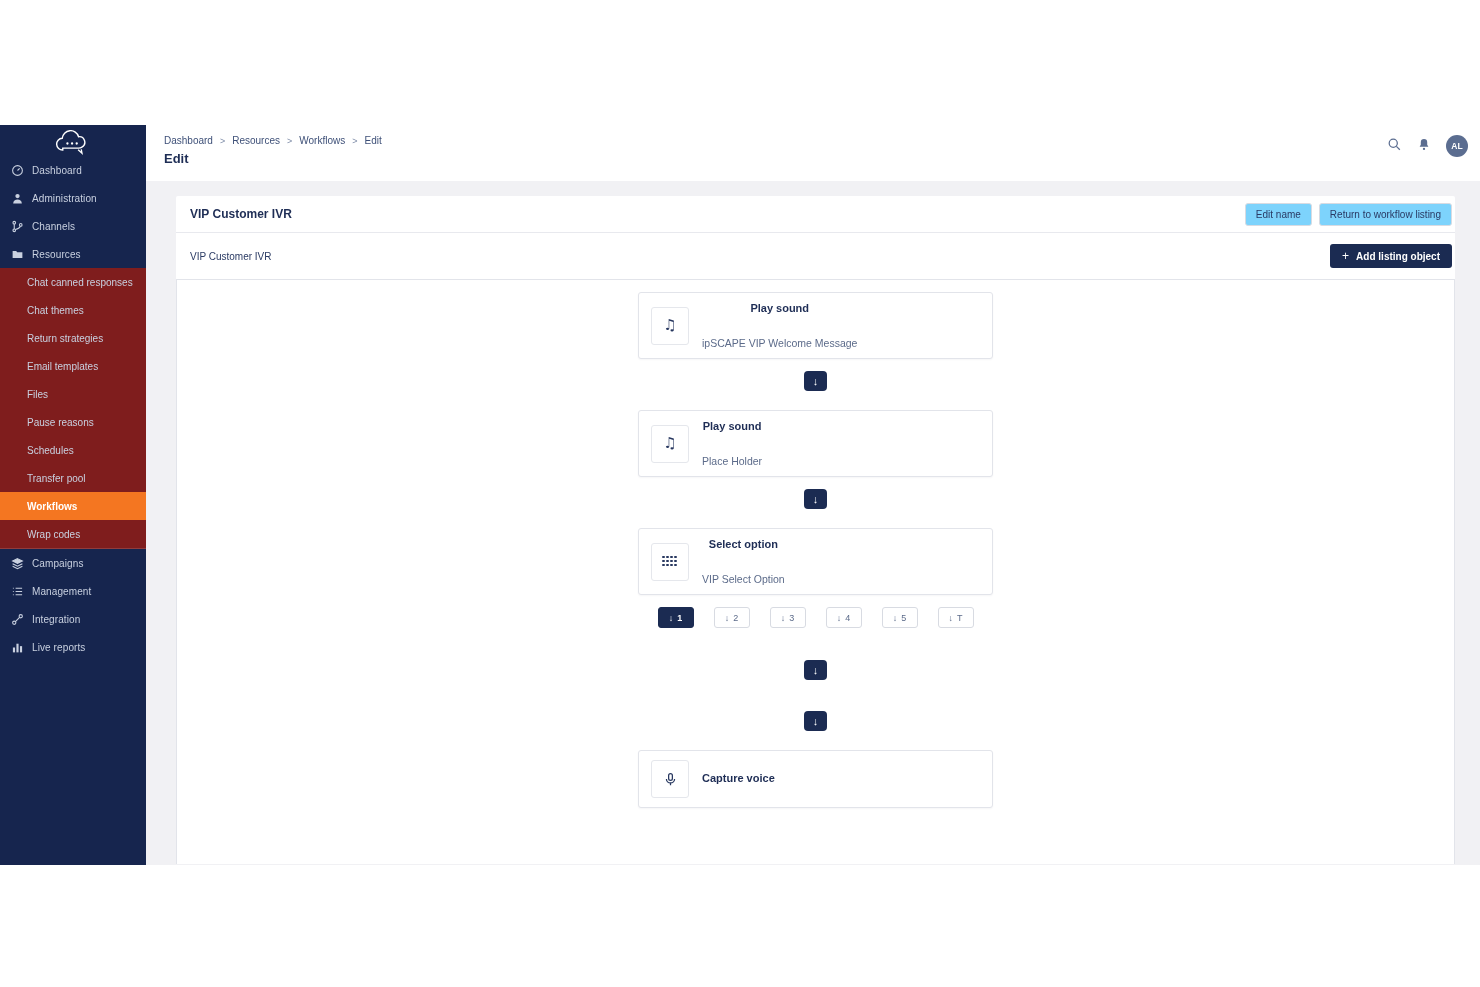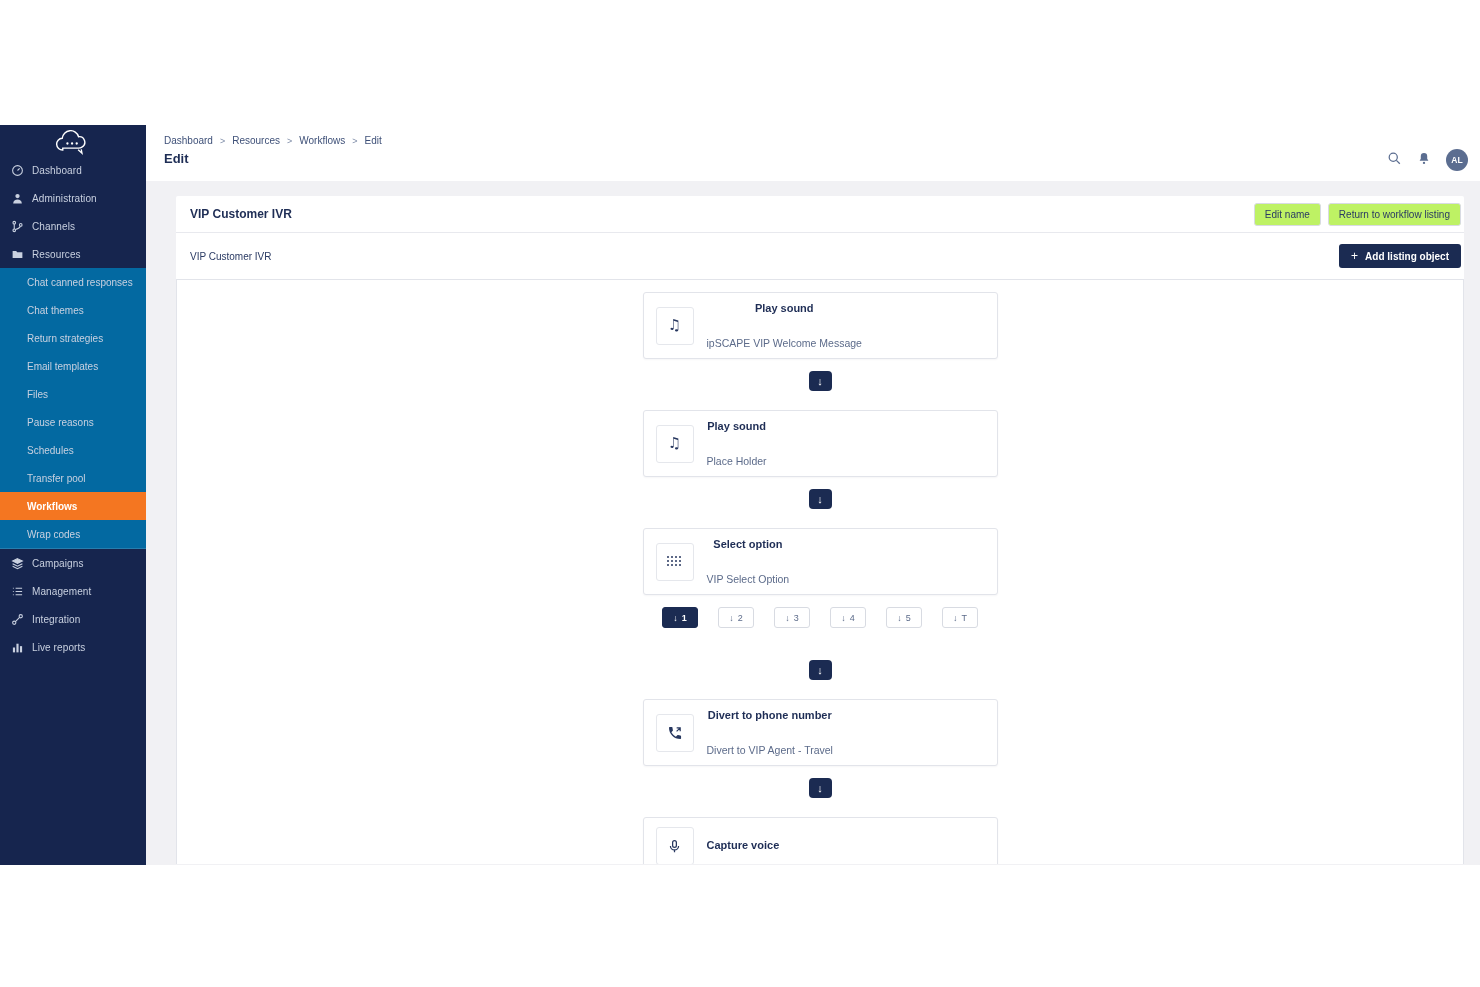--- a/index.html
+++ b/index.html
@@ -9,44 +9,44 @@
   .app { position:absolute; top:125px; left:0; width:1480px; height:740px; display:flex; }
 
   
   .sidebar { width:146px; height:740px; background:#16254e; color:#c9d1e0; flex:none;
     display:flex; flex-direction:column; overflow:hidden; }
   .logo-wrap { height:31px; display:flex; align-items:center; justify-content:center; padding-top:5px; }
   .nav-item { height:28px; display:flex; align-items:center; padding-left:10px; cursor:pointer;
     font-size:10px; letter-spacing:.1px; white-space:nowrap; }
   .nav-item .nav-icon { width:14px; height:14px; margin-right:8px; display:flex;
     align-items:center; justify-content:center; flex:none; }
-  .submenu { background:#0369a1; border-bottom:1px solid rgba(255,255,255,.14); }
+  .submenu { background:#7f1d1d; border-bottom:1px solid rgba(255,255,255,.14); }
   .sub-item { height:28px; display:flex; align-items:center; padding-left:27px; cursor:pointer;
     font-size:10px; white-space:nowrap; }
   .sub-item.active { background:#f47621; color:#ffffff; font-weight:bold; }
 
   
   .main { flex:1; display:flex; flex-direction:column; background:#f1f1f4; min-width:0; }
   .topbar { height:56px; background:#ffffff; display:flex; align-items:flex-start;
     justify-content:space-between; padding:10px 8px 0 18px; flex:none; }
   .crumbs { display:flex; align-items:center; gap:7px; font-size:10px; color:#3e5078; }
   .crumbs .crumb { cursor:pointer; }
   .crumbs .sep { color:#7c8aa6; font-size:9px; }
   .page-title { font-size:13px; font-weight:bold; color:#1e2d55; margin-top:5px; }
-  .top-icons { display:flex; align-items:center; gap:15px; margin-top:14px; padding-right:4px; }
+  .top-icons { display:flex; align-items:center; gap:15px; margin-top:0; padding-right:4px; }
   .avatar { width:22px; height:22px; border-radius:50%; background:#5b6d90; color:#fff;
     font-size:8.5px; font-weight:bold; display:flex; align-items:center; justify-content:center; cursor:pointer; }
 
-  .content { flex:1; padding:15px 16px 0 30px; min-height:0; }
+  .content { flex:1; padding:15px 25px 0 30px; min-height:0; }
   .panel { background:#ffffff; border-radius:2px 2px 0 0; }
   .panel-row1 { height:37px; display:flex; align-items:center; justify-content:space-between;
     padding:0 3px 0 14px; border-bottom:1px solid #e8e9ee; }
   .panel-title { font-size:12px; font-weight:bold; color:#1e2d55; }
   .panel-actions { display:flex; gap:7px; }
-  .btn-light { background:#bef264; border:1px solid #d8dbe2; border-radius:3px; color:#2a3a63;
+  .btn-light { background:#7dd3fc; border:1px solid #d8dbe2; border-radius:3px; color:#2a3a63;
     font-size:10px; padding:5px 10px; cursor:pointer; font-family:inherit; }
   .panel-row2 { height:46px; display:flex; align-items:center; justify-content:space-between;
     padding:0 3px 0 14px; }
   .wf-name { font-size:10px; color:#2a3a63; }
   .btn-dark { background:#1b2b52; border:none; border-radius:3px; color:#fff; font-size:10px;
     font-weight:bold; padding:6px 12px; cursor:pointer; display:flex; align-items:center; gap:7px;
     font-family:inherit; }
   .btn-dark .plus { font-size:12px; font-weight:normal; line-height:1; }
 
   
@@ -290,32 +290,20 @@
               <button class="branch-btn">
           <span class="arrow">↓</span>
           <span>5</span>
               </button>
               <button class="branch-btn">
           <span class="arrow">↓</span>
           <span>T</span>
               </button>
             </div>
             <button class="conn-btn">↓</button>
-            <div class="node-card">
-    <span class="node-icon">
-                <svg width="16" height="16" viewBox="0 0 24 24">
-                  <path fill="#27375f" d="M6.6 10.8c1.5 2.9 3.8 5.2 6.7 6.7l2.2-2.2c.3-.3.7-.4 1-.2 1.1.4 2.4.6 3.6.6.6 0 1 .4 1 1V20c0 .6-.4 1-1 1C10.6 21 3 13.4 3 4c0-.6.4-1 1-1h3.3c.6 0 1 .4 1 1 0 1.3.2 2.5.6 3.6.1.4 0 .8-.3 1l-2 2.2z"></path>
-                  <path fill="none" stroke="#27375f" stroke-width="1.8" d="M14.5 4.2h5.3v5.3M19.4 4.6l-5 5"></path>
-                </svg>
-              </span>
-    <span>
-      <div class="node-title">Divert to phone number</div>
-      <div class="node-sub">Divert to VIP Agent - Travel</div>
-    </span>
-            </div>
             <button class="conn-btn">↓</button>
             <div class="node-card">
     <span class="node-icon">
                 <svg width="15" height="15" viewBox="0 0 24 24" fill="none" stroke="#27375f" stroke-width="2">
                   <rect x="9" y="2.5" width="6" height="11" rx="3"></rect>
                   <path d="M5.5 11a6.5 6.5 0 0 0 13 0M12 17.5V21"></path>
                 </svg>
               </span>
     <span>
       <div class="node-title">Capture voice</div>

